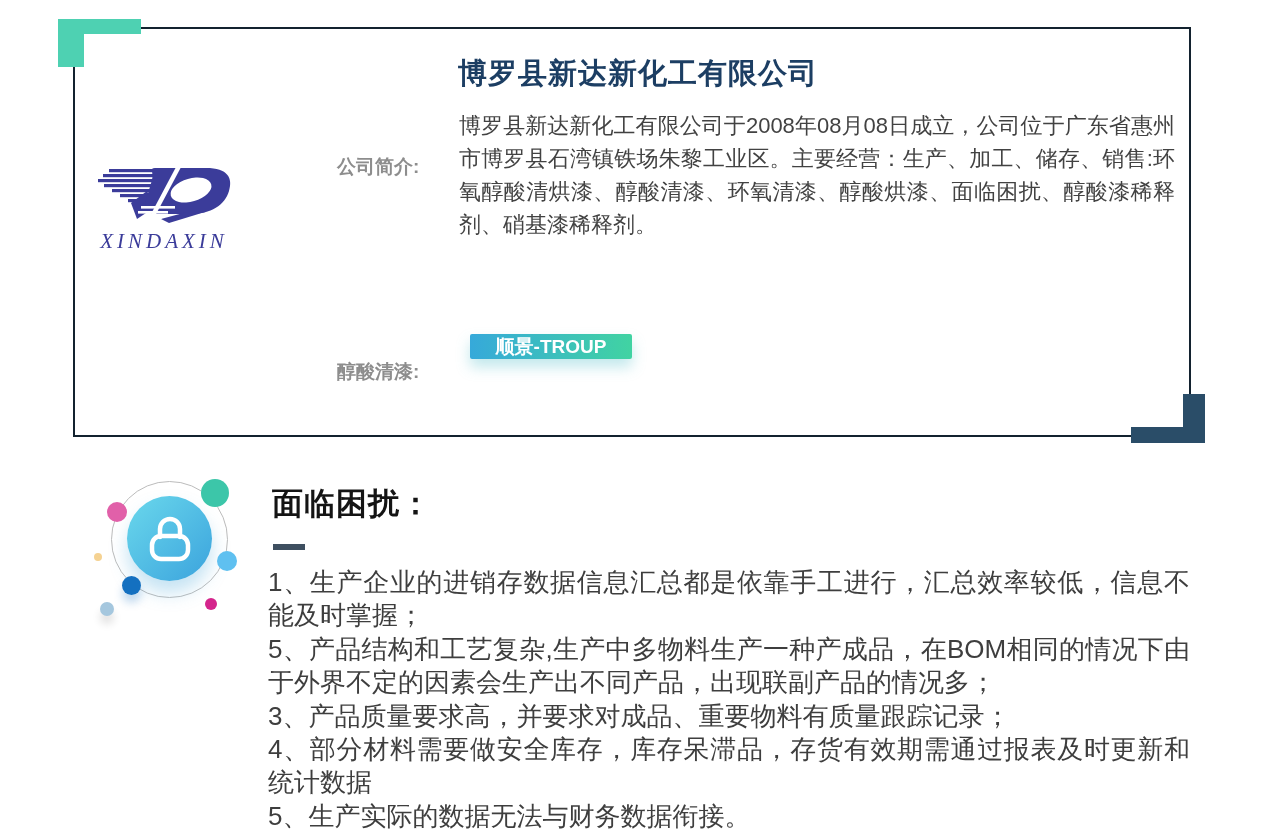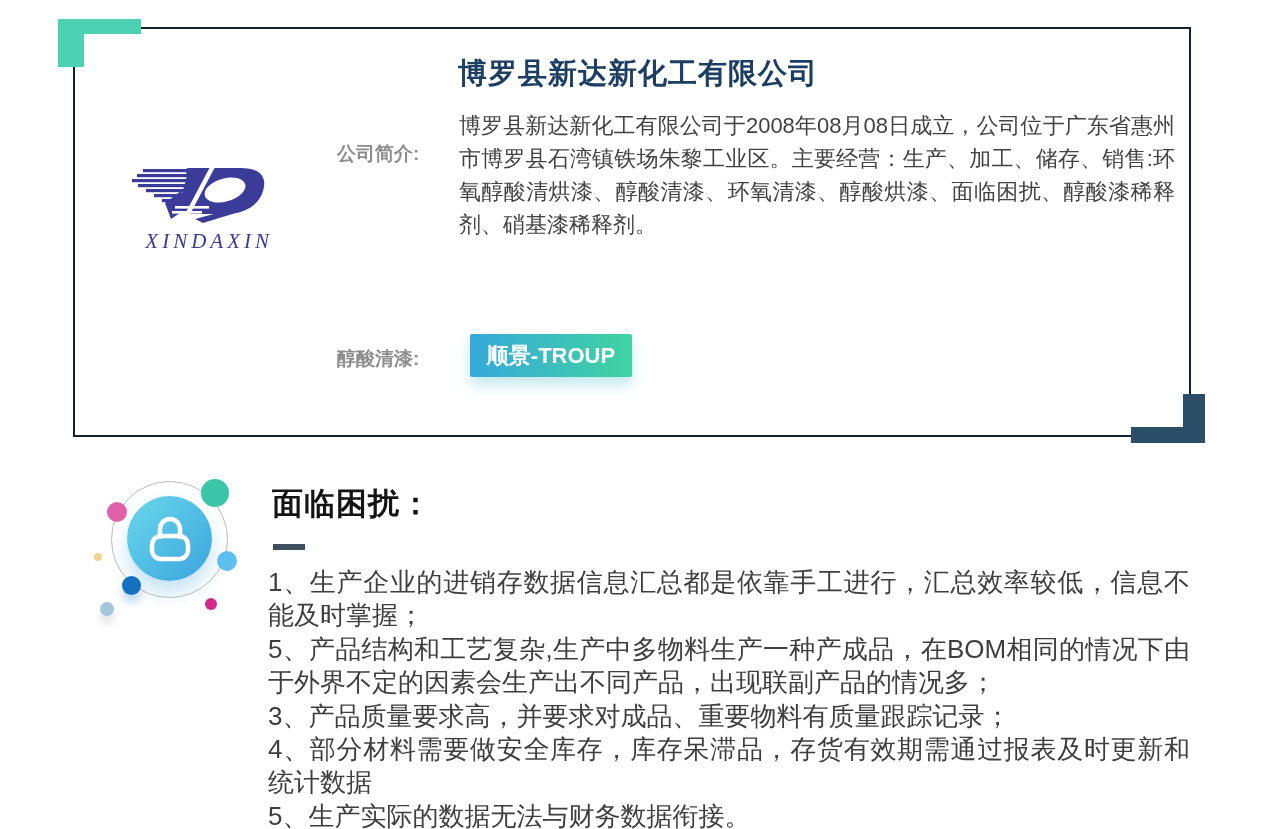--- a/index.html
+++ b/index.html
@@ -10,38 +10,38 @@
   
   .card { position:absolute; left:73px; top:27px; width:1118px; height:410px;
           border:2px solid #13222f; background:#ffffff; }
 
   .corner { position:absolute; z-index:3; }
   .teal-h { left:58px; top:19px; width:83px; height:15px; background:#4ed1b2; }
   .teal-v { left:58px; top:19px; width:26px; height:48px; background:#4ed1b2; }
   .navy-h { left:1131px; top:427px; width:74px; height:16px; background:#2a4d68; }
   .navy-v { left:1183px; top:394px; width:22px; height:49px; background:#2a4d68; }
 
-  .logo-wrap { position:absolute; left:48px; top:136px; width:150px; text-align:right; }
+  .logo-wrap { position:absolute; left:14px; top:136px; width:150px; text-align:center; }
   .logo-text { font-family:"Liberation Serif","DejaVu Serif",serif; font-style:italic;
                font-size:21px; letter-spacing:4px; color:#3b3c9a; margin-top:2px; white-space:nowrap; }
 
   .company-title { position:absolute; left:383px; top:25px; font-size:29px; font-weight:bold;
                    color:#1c3e63; letter-spacing:1px; }
 
-  .field-label { position:absolute; left:262px; font-size:19px; font-weight:bold; color:#8d8d8d; }
+  .field-label { position:absolute; left:262px; font-size:19px; font-weight:bold; color:#8d8d8d;margin-top:13px; }
   .intro-label { top:112px; }
   .product-label { top:317px; }
 
   .company-desc { position:absolute; left:384px; top:80px; width:716px; font-size:22px;
                   color:#424242; line-height:33px; text-align:justify; }
 
-  .product-btn { position:absolute; left:395px; top:305px; width:162px; height:43px;
+  .product-btn { position:absolute; left:395px; top:305px; width:162px; height:25px;
                  border:none; border-radius:2px; cursor:pointer;
                  background:linear-gradient(90deg,#36a9da 0%,#41d3a2 100%);
-                 color:#ffffff; font-size:22px; font-weight:bold;
+                 color:#ffffff; font-size:19px; font-weight:bold;
                  font-family:"Liberation Sans","DejaVu Sans",sans-serif;
                  box-shadow:0 8px 14px rgba(80,190,200,0.35); }
 
   
   .ring { position:absolute; left:111px; top:481px; width:117px; height:117px;
           border:1px solid #bcbcbc; border-radius:50%; }
   .lock-circle { position:absolute; left:127px; top:496px; width:85px; height:85px; border-radius:50%;
                  background:linear-gradient(135deg,#6ad8ec 0%,#3ba3dd 100%);
                  box-shadow:0 12px 18px rgba(90,175,220,0.35);
                  display:flex; align-items:center; justify-content:center; }

